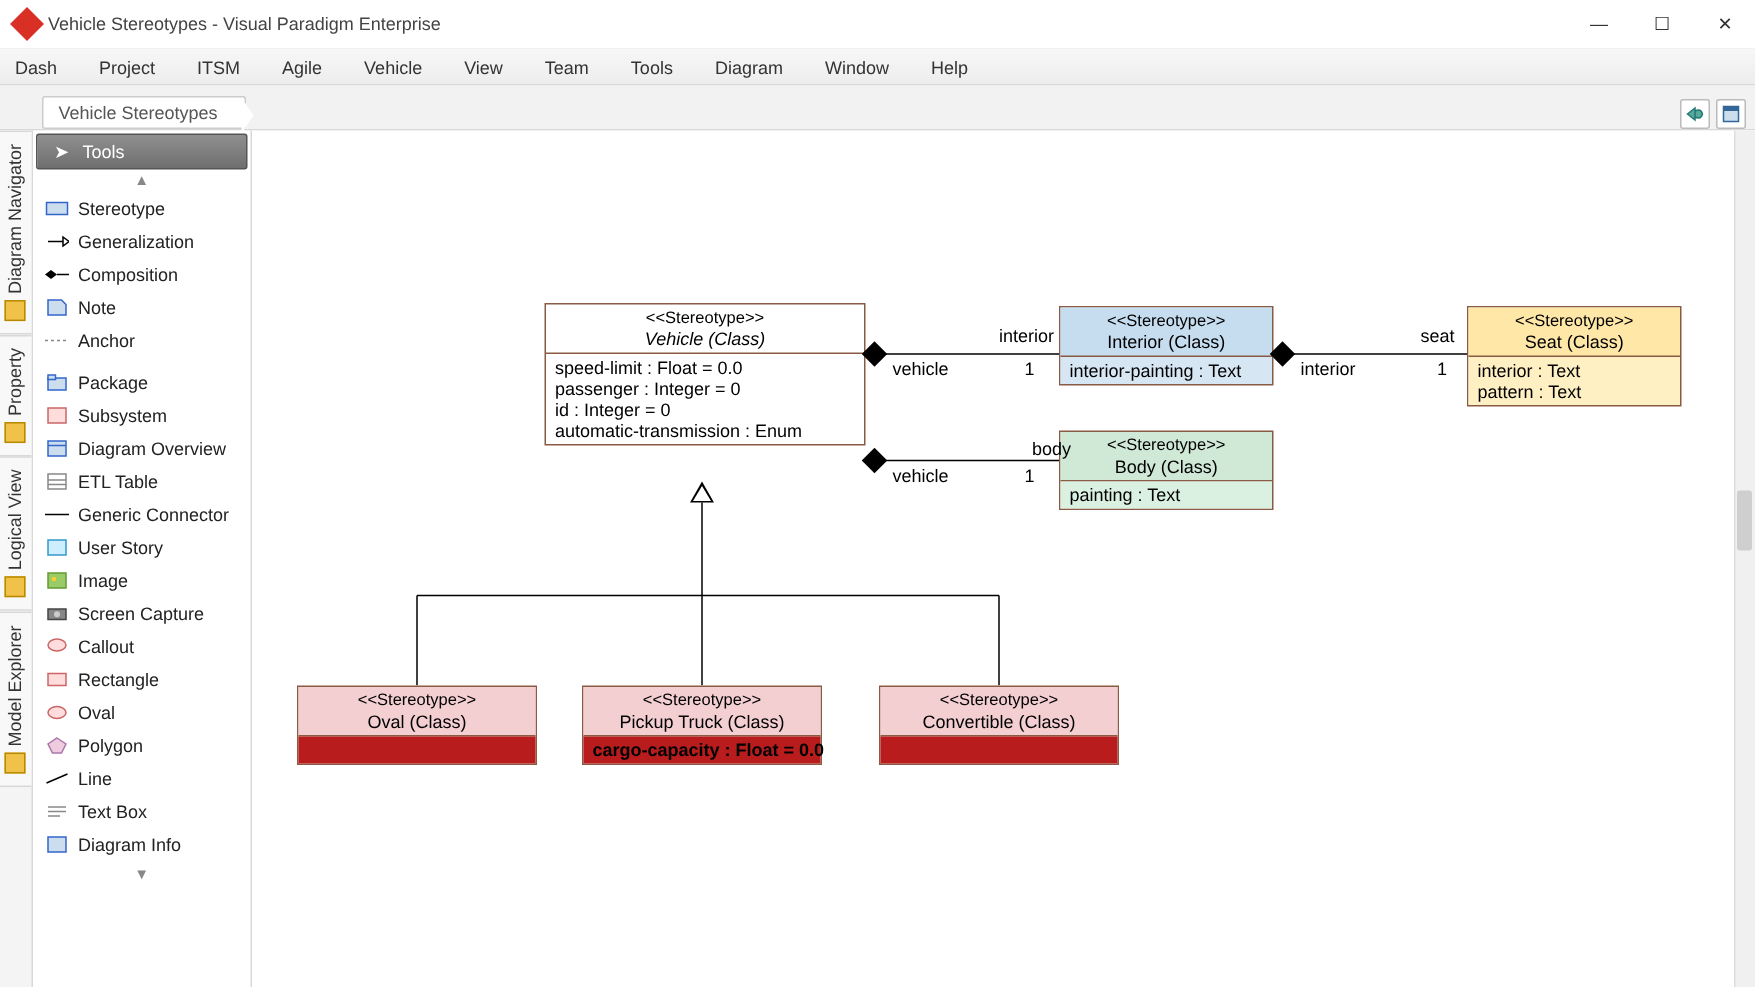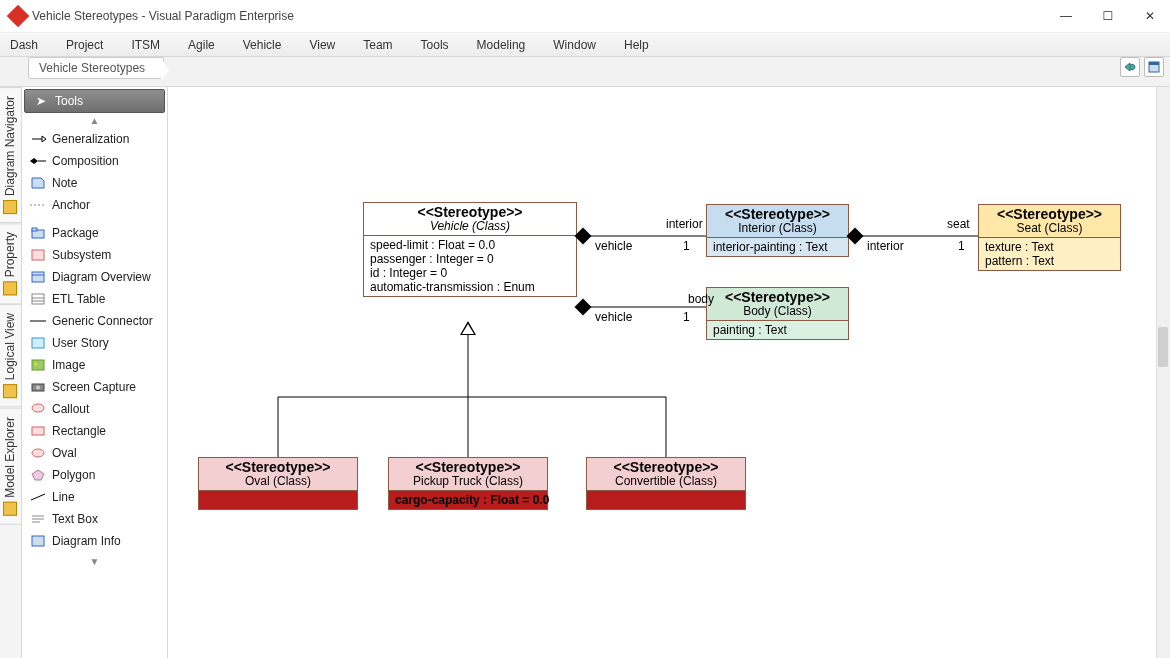--- a/index.html
+++ b/index.html
@@ -4,39 +4,39 @@
 <style>
 *{box-sizing:border-box;margin:0;padding:0;font-family:"Segoe UI",Tahoma,sans-serif;font-size:12px;}
 html,body{width:1170px;height:658px;overflow:hidden;background:#fff;}
 .titlebar{height:30px;display:flex;align-items:center;padding:16px 8px;background:#fff;border-bottom:1px solid #f0f0f0;}
 .titlebar .logo{width:16px;height:16px;background:#d93025;transform:rotate(45deg);margin:0 6px 0 2px;}
 .titlebar .title{flex:1;color:#444;}
 .winbtns{display:flex;gap:18px;align-items:center;}
 .winbtn{width:24px;text-align:center;color:#333;cursor:default;}
 .menubar{height:24px;background:linear-gradient(#f7f7f7,#ededed);border-bottom:1px solid #d8d8d8;display:flex;align-items:center;padding:0 10px;gap:28px;color:#333;}
 .menubar span{cursor:default;}
-.toolbar{height:30px;background:#f2f2f2;border-bottom:1px solid #d8d8d8;display:flex;align-items:flex-start;padding:0 6px;}
+.toolbar{height:30px;background:#f2f2f2;border-bottom:1px solid #d8d8d8;display:flex;align-items:flex-end;padding:0 6px;}
 .breadcrumb{background:#fff;border:1px solid #ccc;border-radius:2px;padding:3px 18px 3px 10px;color:#555;position:relative;}
 .breadcrumb:after{content:"";position:absolute;right:-6px;top:0;width:0;height:0;border-top:12px solid transparent;border-bottom:12px solid transparent;border-left:8px solid #fff;}
 .toolbar .spacer{flex:1;}
 .tbicon{width:20px;height:20px;border:1px solid #bbb;border-radius:2px;margin-left:4px;background:#fff;display:flex;align-items:center;justify-content:center;}
 .content{display:flex;height:574px;}
 .tabstrip{width:22px;background:#f4f4f4;border-right:1px solid #d8d8d8;display:flex;flex-direction:column;}
 .vtab{flex:0 0 auto;writing-mode:vertical-rl;transform:rotate(180deg);padding:8px 3px;font-size:11px;color:#333;border-top:1px solid #d8d8d8;border-bottom:1px solid #d8d8d8;cursor:default;background:#f8f8f8;}
 .vtab .tabicon{width:14px;height:14px;background:#f0c24a;border:1px solid #b88900;display:inline-block;margin-bottom:4px;transform:rotate(180deg);}
 .palette{width:146px;background:#fff;border-right:1px solid #d8d8d8;display:flex;flex-direction:column;padding-top:2px;}
 .palitem{display:flex;align-items:center;gap:6px;padding:4px 8px;color:#222;cursor:default;}
 .palitem.selected{background:linear-gradient(#8f8f8f,#6f6f6f);color:#fff;border:1px solid #555;border-radius:2px;margin:0 2px;}
 .palicon{width:16px;height:12px;flex:0 0 16px;display:flex;align-items:center;justify-content:center;}
 .arrow-up{text-align:center;color:#888;font-size:10px;padding:2px 0;}
 .arrow-down{text-align:center;color:#888;font-size:10px;padding:4px 0;}
 .canvas{flex:1;position:relative;background:#fff;overflow:hidden;}
 .umlbox{position:absolute;border:1px solid #8a5a44;background:#fff;}
 .umlbox .hdr{text-align:center;border-bottom:1px solid #8a5a44;padding:2px 6px;line-height:14px;}
-.umlbox .stereo{font-size:14px;font-weight:bold;}
+.umlbox .stereo{font-size:11px;}
 .umlbox .clsname{font-style:italic;}
 .umlbox .attrs{padding:2px 6px;}
 .umlbox .attr{white-space:nowrap;}
 .blue .hdr{background:#c6dcef;}
 .blue .attrs{background:#d7e6f3;}
 .green .hdr{background:#cfe9d6;}
 .green .attrs{background:#daf0e0;}
 .yellow .hdr{background:#ffe7a8;}
 .yellow .attrs{background:#fff0c4;}
 .pink .hdr{background:#f4cfd1;}
@@ -65,21 +65,21 @@
 
 <div class="menubar">
   <span>Dash</span>
   <span>Project</span>
   <span>ITSM</span>
   <span>Agile</span>
   <span>Vehicle</span>
   <span>View</span>
   <span>Team</span>
   <span>Tools</span>
-  <span>Modeling</span>
+  <span>Diagram</span>
   <span>Window</span>
   <span>Help</span>
 </div>
 
 <div class="toolbar">
   <div style="width:22px"></div>
   <div class="breadcrumb">Vehicle Stereotypes</div>
   <div class="spacer"></div>
   <div class="tbicon">
       <svg width="12" height="12">
@@ -101,20 +101,28 @@
     <div class="vtab"><span class="tabicon"></span><span>Logical View</span></div>
     <div class="vtab"><span class="tabicon"></span><span>Model Explorer</span></div>
   </div>
 
   <div class="palette">
     <div class="palitem selected">
         <span class="palicon">➤</span>
         <span>Tools</span>
       </div>
     <div class="arrow-up">▲</div>
+    <div class="palitem">
+        <span class="palicon">
+          <svg width="16" height="10">
+            <rect x="1" y="1" width="14" height="8" fill="#cde" stroke="#36c"></rect>
+          </svg>
+        </span>
+        <span>Stereotype</span>
+      </div>
     <div class="palitem">
         <span class="palicon">
           <svg width="16" height="8">
             <line x1="2" y1="4" x2="12" y2="4" stroke="#000"></line>
             <polygon points="12,1 16,4 12,7" fill="#fff" stroke="#000"></polygon>
           </svg>
         </span>
         <span>Generalization</span>
       </div>
     <div class="palitem">
@@ -318,21 +326,21 @@
           <div class="attr">painting : Text</div>
         </div>
     </div>
 
     <div class="umlbox yellow" style="left:810px;top:117px;width:143px;">
       <div class="hdr">
           <div class="stereo">&lt;&lt;Stereotype&gt;&gt;</div>
           <div>Seat (Class)</div>
         </div>
       <div class="attrs">
-        <div class="attr">texture : Text</div>
+        <div class="attr">interior : Text</div>
         <div class="attr">pattern : Text</div>
       </div>
     </div>
 
     <div class="umlbox pink" style="left:30px;top:370px;width:160px;height:53px;">
       <div class="hdr">
           <div class="stereo">&lt;&lt;Stereotype&gt;&gt;</div>
           <div>Oval (Class)</div>
         </div>
       <div class="attrs" style="height:18px;"></div>

